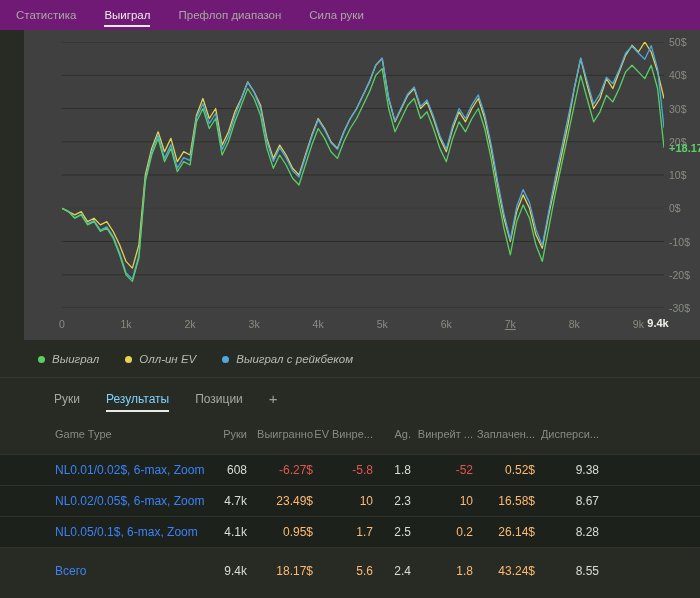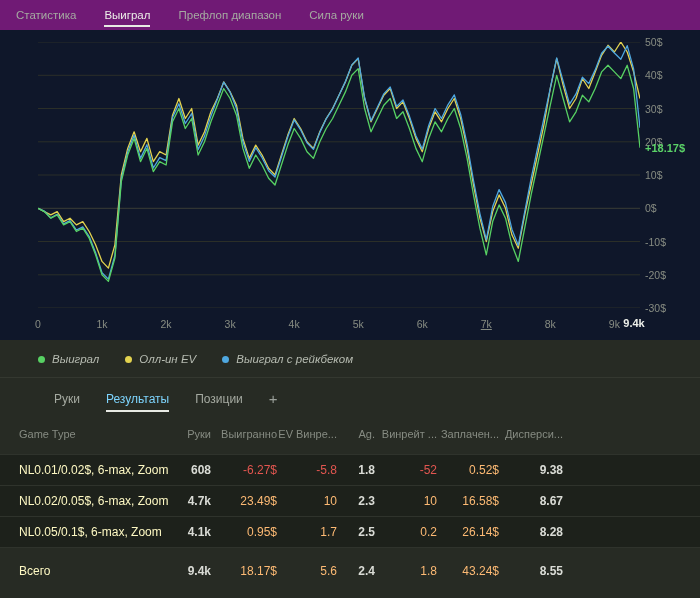--- a/index.html
+++ b/index.html
@@ -9,50 +9,50 @@
     font-family:"Liberation Sans",sans-serif;
     -webkit-font-smoothing:antialiased;
   }
   
   .topbar{height:30px;display:flex;align-items:center;gap:28px;
     padding-left:16px;background:#701a75;font-size:11.5px;color:#a5aaa1;}
   .topbar .tab{position:relative;padding:8px 0 9px;cursor:pointer;white-space:nowrap;}
   .topbar .tab.active{color:#eceee8;}
   .topbar .tab.active::after{content:"";position:absolute;left:0;right:0;bottom:3px;height:2px;background:#e8eae4;}
   
-  .chart-wrap{position:relative;height:310px;background:#0f172a;}
+  .chart-wrap{position:relative;height:310px;background:#404040;margin-left:24px;}
   #chart-svg{position:absolute;left:38px;top:12px;display:block;}
   #ylabels{position:absolute;left:645px;top:12px;width:54px;height:266px;font-size:10.5px;color:#878c82;}
   .ytick{position:absolute;transform:translateY(-50%);white-space:nowrap;}
   #marker{position:absolute;left:645px;font-size:11px;font-weight:bold;color:#5ad167;transform:translateY(-50%);white-space:nowrap;}
   #xlabels{position:absolute;left:38px;top:288px;width:602px;height:14px;font-size:10.5px;color:#878c82;}
   .xtick{position:absolute;top:0;transform:translateX(-50%);}
   #total-hands{position:absolute;top:287px;font-size:11px;font-weight:bold;color:#eef0ea;transform:translateX(-50%);white-space:nowrap;}
   
   .legend{display:flex;align-items:center;gap:26px;padding:10px 0 0 38px;height:18px;font-size:11.5px;color:#b6bbb1;font-style:italic;}
   .legend-item{display:flex;align-items:center;cursor:pointer;white-space:nowrap;}
   .dot{width:7px;height:7px;border-radius:50%;display:inline-block;margin-right:7px;}
   
   .section{margin-top:9px;border-top:1px solid #343830;}
   .tabs2{display:flex;align-items:center;gap:26px;padding:14px 0 12px 54px;font-size:12px;color:#a5aaa1;}
   .tabs2 .tab{position:relative;cursor:pointer;white-space:nowrap;padding-bottom:4px;}
   .tabs2 .tab.active{color:#7dd3fc;}
   .tabs2 .tab.active::after{content:"";position:absolute;left:0;right:0;bottom:-2px;height:2px;background:#e8eae4;}
   .plus{color:#9ba09a;font-size:15px;line-height:12px;cursor:pointer;padding-bottom:4px;}
   
-  .grid{display:grid;grid-template-columns:150px 42px 66px 60px 38px 62px 62px 64px;padding-left:19px;padding-right:116px;align-items:center;}
+  .grid{display:grid;grid-template-columns:150px 42px 66px 60px 38px 62px 62px 64px;padding-left:55px;padding-right:116px;align-items:center;}
   .thead{font-size:11px;color:#868b82;padding-top:6px;padding-bottom:14px;}
   .num{text-align:right;}
   .trow{height:30px;font-size:12px;background:#1d211b;border-top:1px solid #2f332c;cursor:pointer;}
   .rows .trow:last-child{border-bottom:1px solid #2f332c;}
   .total-row{height:30px;font-size:12px;margin-top:8px;}
   .neg{color:#e25650;}
   .pos{color:#fdba74;}
-  .gt{color:#fef9c3;white-space:nowrap;overflow:hidden;}
-  .plain{color:#dadcd6;font-weight:bold;}
+  .gt{color:#3b82f6;white-space:nowrap;overflow:hidden;}
+  .plain{color:#dadcd6;}
 </style>
 </head>
 <body>
 
 <div class="topbar">
   <div class="tab">Статистика</div>
   <div class="tab active">Выиграл</div>
   <div class="tab">Префлоп диапазон</div>
   <div class="tab">Сила руки</div>
 </div>

